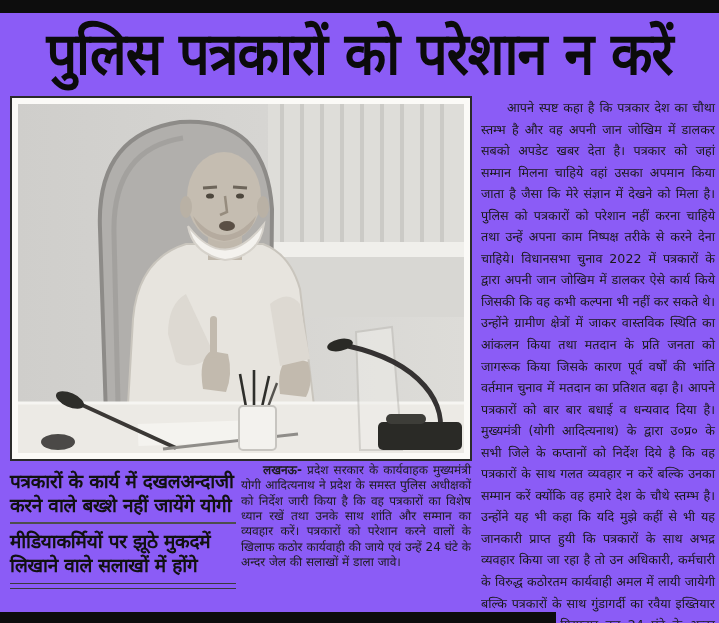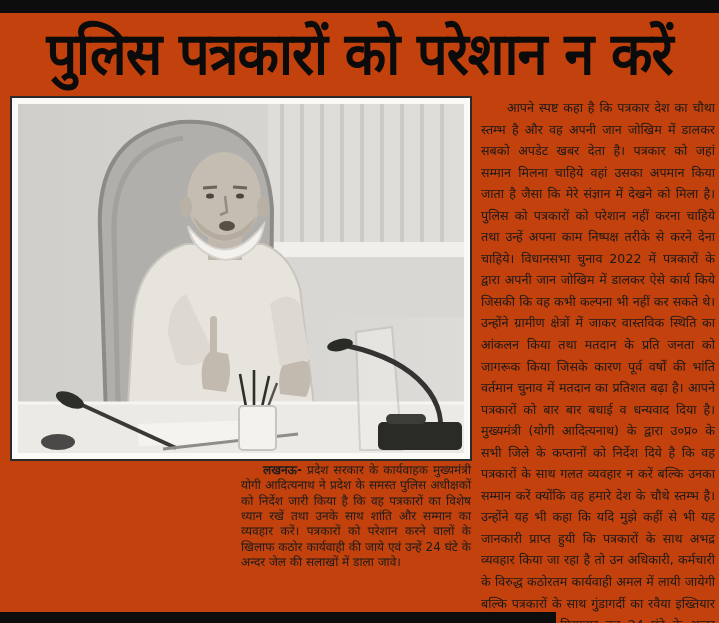--- a/index.html
+++ b/index.html
@@ -3,21 +3,21 @@
 <meta charset="utf-8">
 <style>
   html,body{margin:0;padding:0;}
   body{
     font-family:"DejaVu Sans","Liberation Sans",sans-serif;
     background:#e9e7e2;
   }
   .page{
     position:relative;
     width:719px;height:623px;
-    background:#c2410c;
+    background:#8b5cf6;
     overflow:hidden;
     box-shadow:0 0 6px rgba(0,0,0,.35);
   }
   .rule-bar{position:absolute;background:#0d0d0d;}
   .top-bar{left:0;top:0;width:719px;height:13px;}
   .bottom-bar{left:0;top:612px;width:556px;height:11px;}
 
   .headline{
     position:absolute;left:0;top:10px;width:719px;height:82px;
     display:flex;align-items:center;justify-content:center;
@@ -170,20 +170,26 @@
         </g>
       </g>
     </svg>
   </div>
 
   <div class="right-col">
     <p>आपने स्पष्ट कहा है कि पत्रकार देश का चौथा स्तम्भ है और वह अपनी जान जोखिम में डालकर सबको अपडेट खबर देता है। पत्रकार को जहां सम्मान मिलना चाहिये वहां उसका अपमान किया जाता है जैसा कि मेरे संज्ञान में देखने को मिला है। पुलिस को पत्रकारों को परेशान नहीं करना चाहिये तथा उन्हें अपना काम निष्पक्ष तरीके से करने देना चाहिये। विधानसभा चुनाव 2022 में पत्रकारों के द्वारा अपनी जान जोखिम में डालकर ऐसे कार्य किये जिसकी कि वह कभी कल्पना भी नहीं कर सकते थे। उन्होंने ग्रामीण क्षेत्रों में जाकर वास्तविक स्थिति का आंकलन किया तथा मतदान के प्रति जनता को जागरूक किया जिसके कारण पूर्व वर्षों की भांति वर्तमान चुनाव में मतदान का प्रतिशत बढ़ा है। आपने पत्रकारों को बार बार बधाई व धन्यवाद दिया है। मुख्यमंत्री (योगी आदित्यनाथ) के द्वारा उ०प्र० के सभी जिले के कप्तानों को निर्देश दिये है कि वह पत्रकारों के साथ गलत व्यवहार न करें बल्कि उनका सम्मान करें क्योंकि वह हमारे देश के चौथे स्तम्भ है। उन्होंने यह भी कहा कि यदि मुझे कहीं से भी यह जानकारी प्राप्त हुयी कि पत्रकारों के साथ अभद्र व्यवहार किया जा रहा है तो उन अधिकारी, कर्मचारी के विरुद्ध कठोरतम कार्यवाही अमल में लायी जायेगी बल्कि पत्रकारों के साथ गुंडागर्दी का रवैया इख्तियार करने वालों को गिरफ्तार कर 24 घंटे के अन्दर सलाखों के अन्दर डाला जावे।</p>
 
   </div>
 
+  <div class="subhead-block">
+    <p class="subhead">पत्रकारों के कार्य में दखलअन्दाजी करने वाले बख्शे नहीं जायेंगे योगी</p>
+    <hr class="subhead-divider">
+    <p class="subhead">मीडियाकर्मियों पर झूठे मुकदमें लिखाने वाले सलाखों में होंगे</p>
+    <div class="double-rule"></div>
+  </div>
 
   <div class="mid-col">
     <p><span class="dateline">लखनऊ-</span><span> प्रदेश सरकार के कार्यवाहक मुख्यमंत्री योगी आदित्यनाथ ने प्रदेश के समस्त पुलिस अधीक्षकों को निर्देश जारी किया है कि वह पत्रकारों का विशेष ध्यान रखें तथा उनके साथ शांति और सम्मान का व्यवहार करें। पत्रकारों को परेशान करने वालों के खिलाफ कठोर कार्यवाही की जाये एवं उन्हें 24 घंटे के अन्दर जेल की सलाखों में डाला जावे।</span></p>
   </div>
 
   <div class="rule-bar bottom-bar"></div>
 
 </div>
 
 </body></html>

